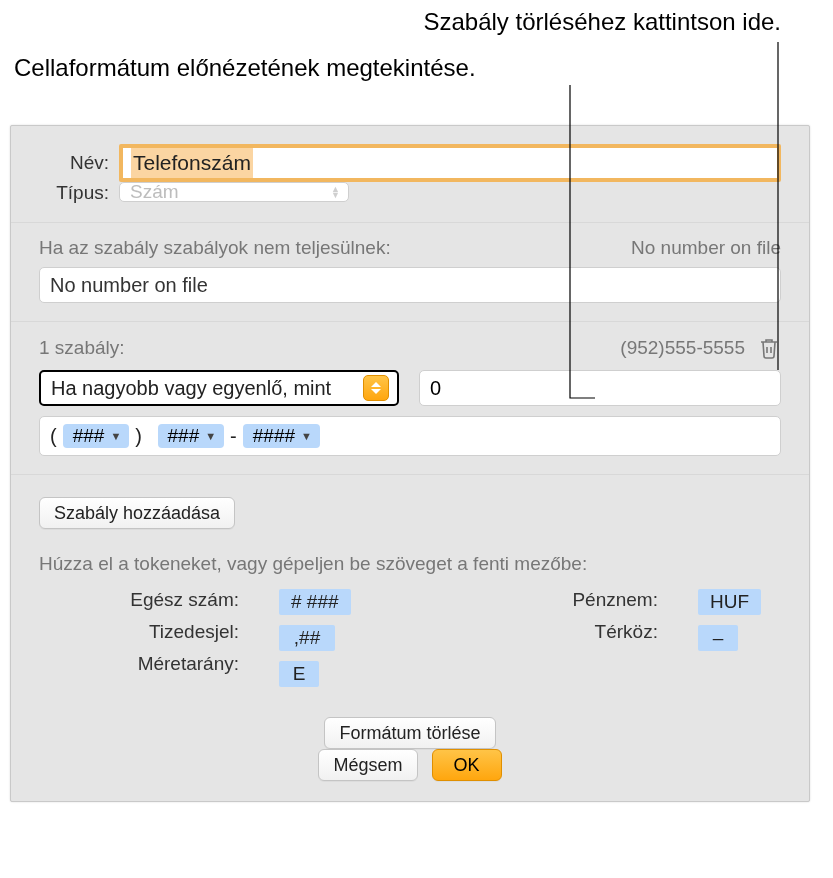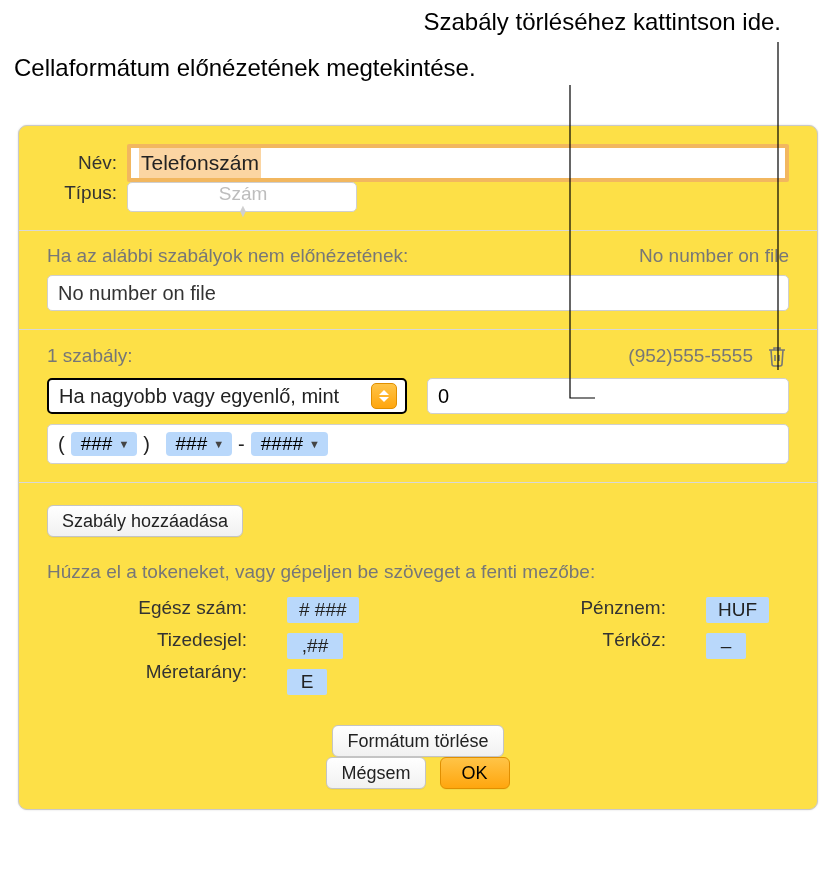--- a/index.html
+++ b/index.html
@@ -19,25 +19,25 @@
   .callout.right { right: 52px; top: 8px; text-align: right; }
   .callout.left  { left: 14px; top: 54px; }
 
   .callouts svg.lines {
     position: absolute; left: 0; top: 0; width: 833px; height: 878px;
     pointer-events: none; z-index: 2;
   }
 
   .dialog {
     position: absolute;
-    left: 18px; top: 125px;
+    left: 10px; top: 125px;
     width: 800px;
     border: 1px solid #c9c9c9;
-    border-radius: 9px;
-    background: #fde047;
+    border-radius: 2px;
+    background: #e5e5e5;
     box-shadow: 0 0 2px rgba(0,0,0,0.15);
     padding: 0 0 20px 0;
   }
 
   .section { padding: 18px 28px 0 28px; }
   .row { display: flex; align-items: center; }
   .label-col { width: 80px; text-align: right; padding-right: 10px; color:#333; }
 
   .name-input {
     flex: 1;
@@ -51,23 +51,23 @@
     display: flex; align-items: center;
   }
   .name-input .sel {
     background: #fbd5a2;
     padding: 0 2px;
   }
 
   .type-row { margin-top: 0; display:flex; align-items:flex-start;}
   .select {
     display:flex;align-items:center;justify-content:space-between;
-    height: 30px;
+    height: 20px;
     padding: 0 8px 0 10px;
-    border:1px solid #cfcfcf; background:#fff; border-radius:5px;flex-direction:column;
+    border:1px solid #cfcfcf; background:#fff; border-radius:5px;
   }
   .select.disabled { color:#bdbdbd; }
   .stepper { display:flex;flex-direction:column;justify-content:center;align-items:center;line-height:6px;font-size:9px;color:#888;}
   .select.disabled .stepper{color:#cfcfcf;}
 
   .hr { border:0;border-top:1px solid #d8d8d8; margin:18px 0 0 0; }
 
   .fallback-row { display:flex;justify-content:space-between;align-items:center;color:#777;font-size:19px;padding-top:14px;}
   .textfield {
     margin-top:8px;
@@ -162,21 +162,21 @@
         <span>Szám</span>
         <span class="stepper">▲<br>▼</span>
       </div>
     </div>
   </div>
 
   <hr class="hr">
 
   <div class="section" style="padding-top:0">
     <div class="fallback-row">
-      <span>Ha az alábbi szabályok nem előnézetének:</span>
+      <span>Ha az szabály szabályok nem teljesülnek:</span>
       <span>No number on file</span>
     </div>
     <input class="textfield" value="No number on file" style="">
   </div>
 
   <hr class="hr">
 
   <div class="section" style="padding-top:0">
     <div class="rule-header">
       <span>1 szabály:</span>

